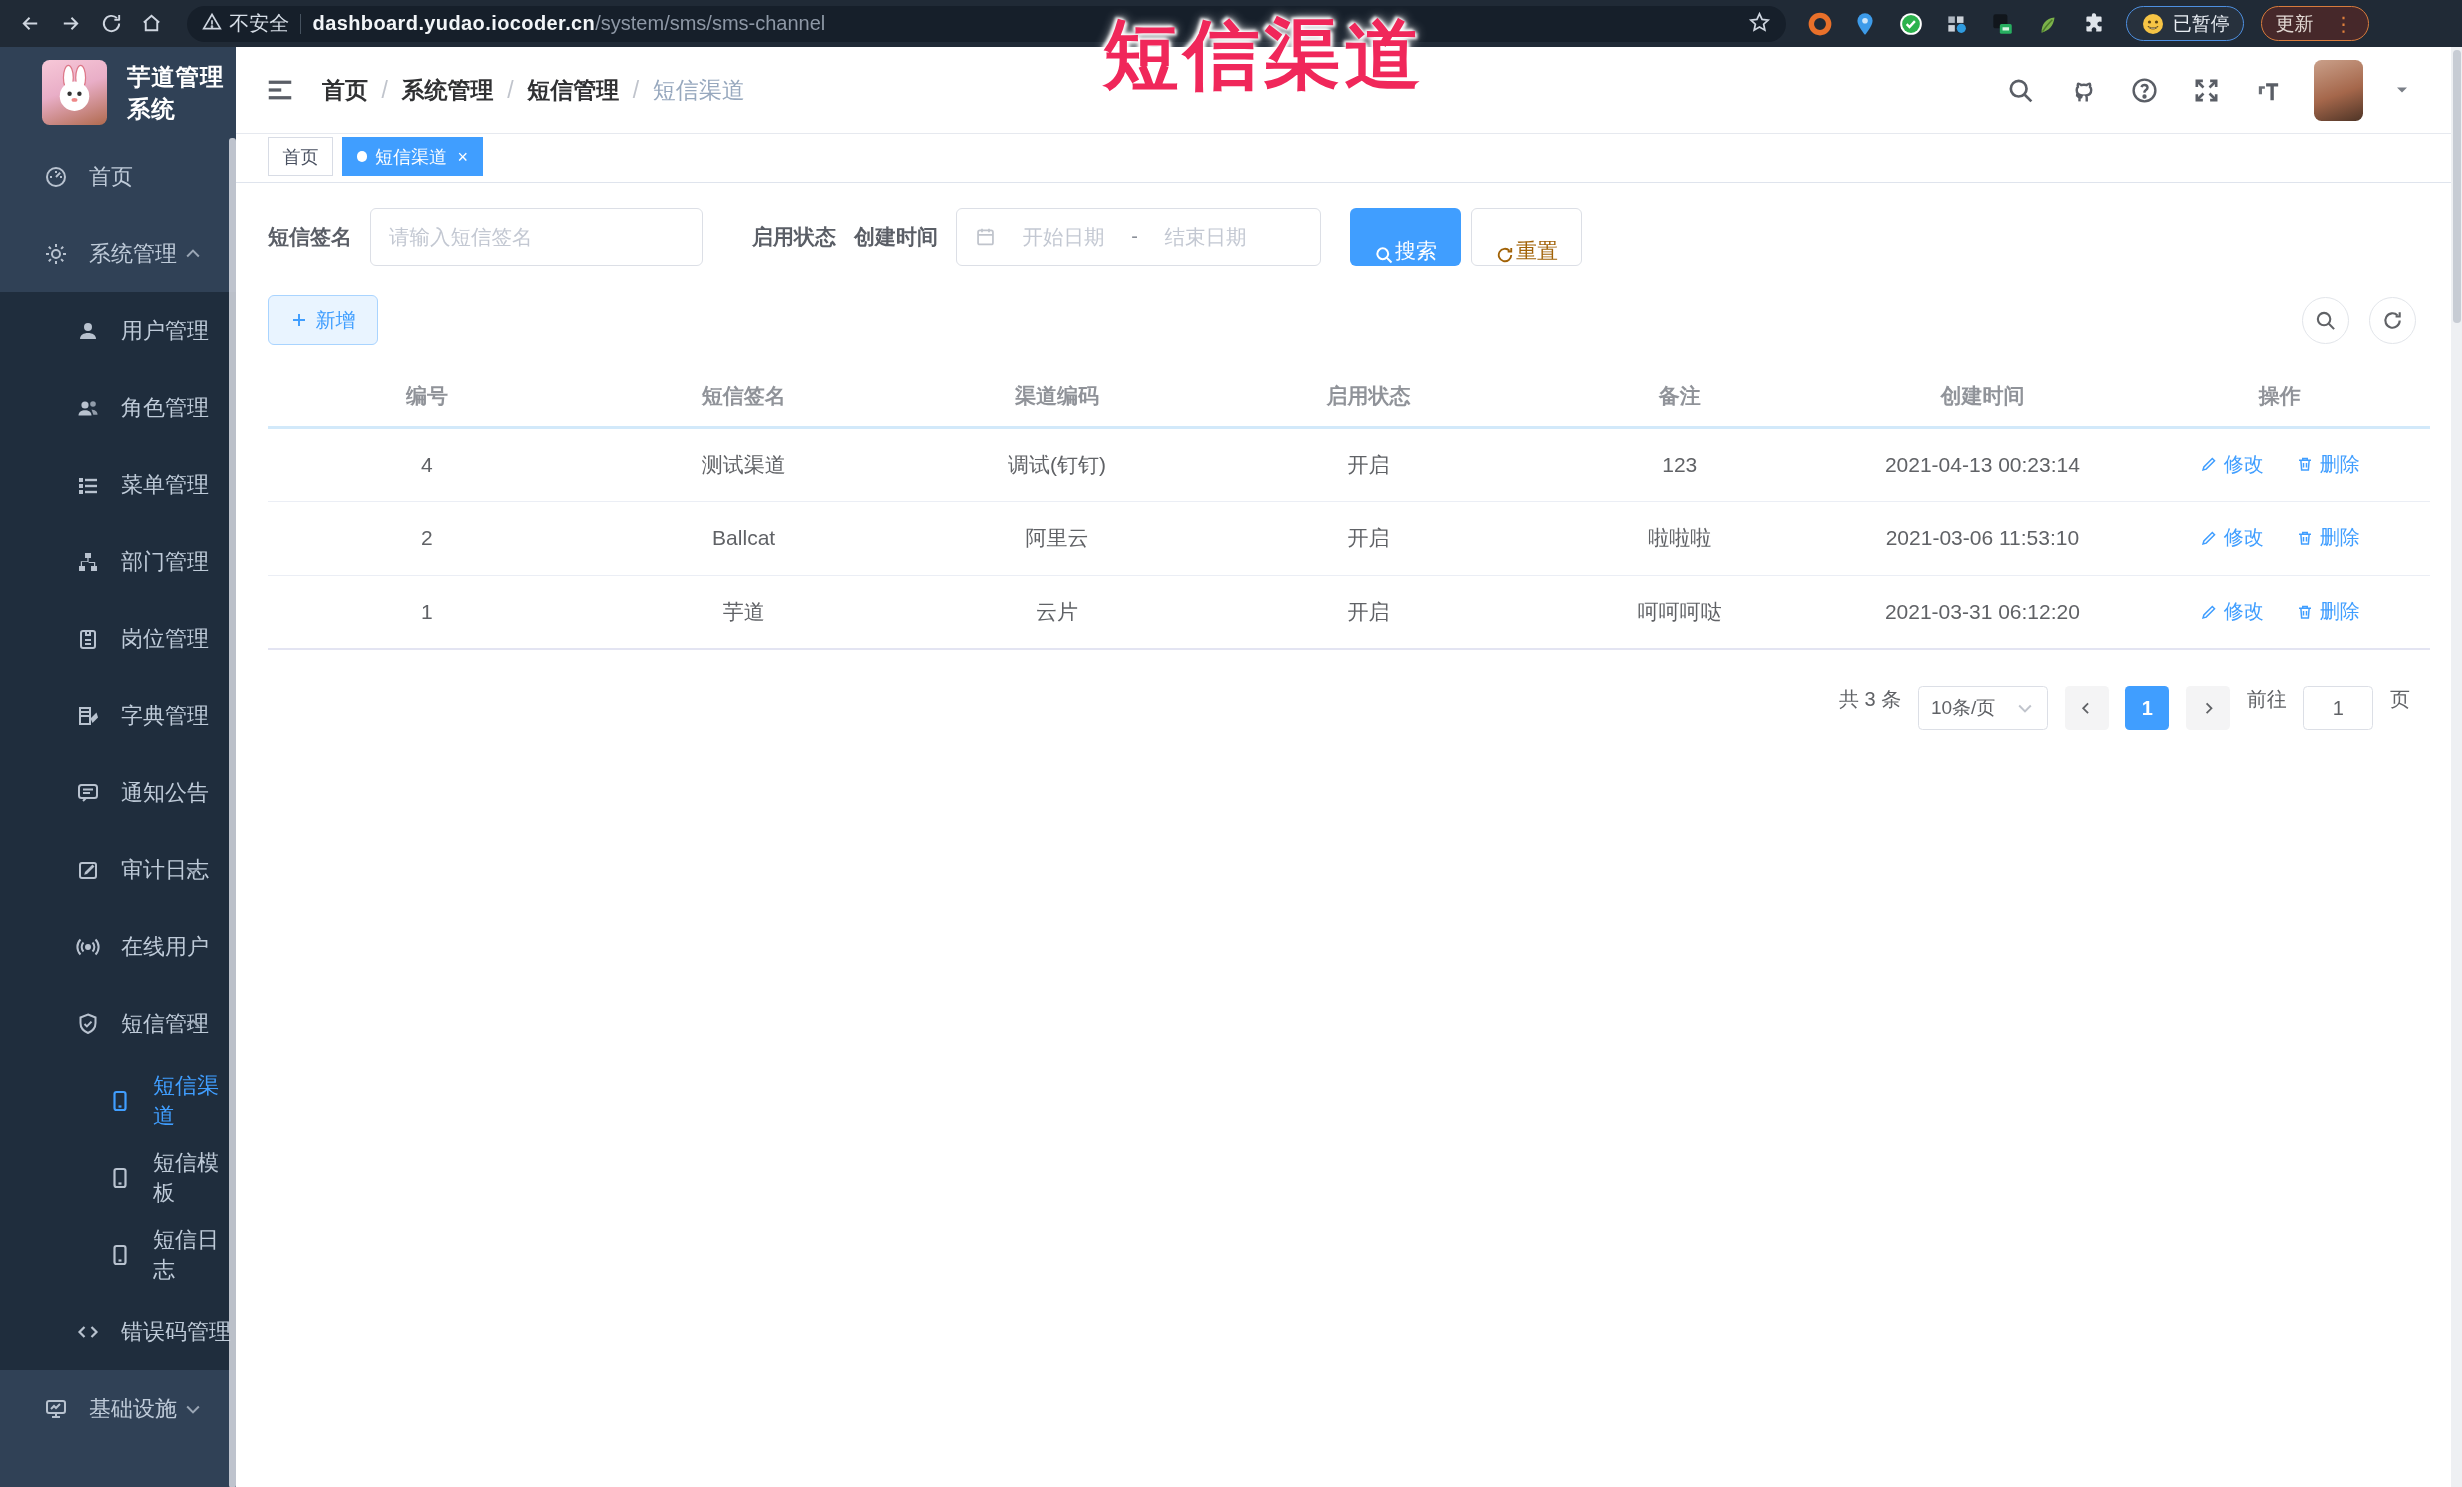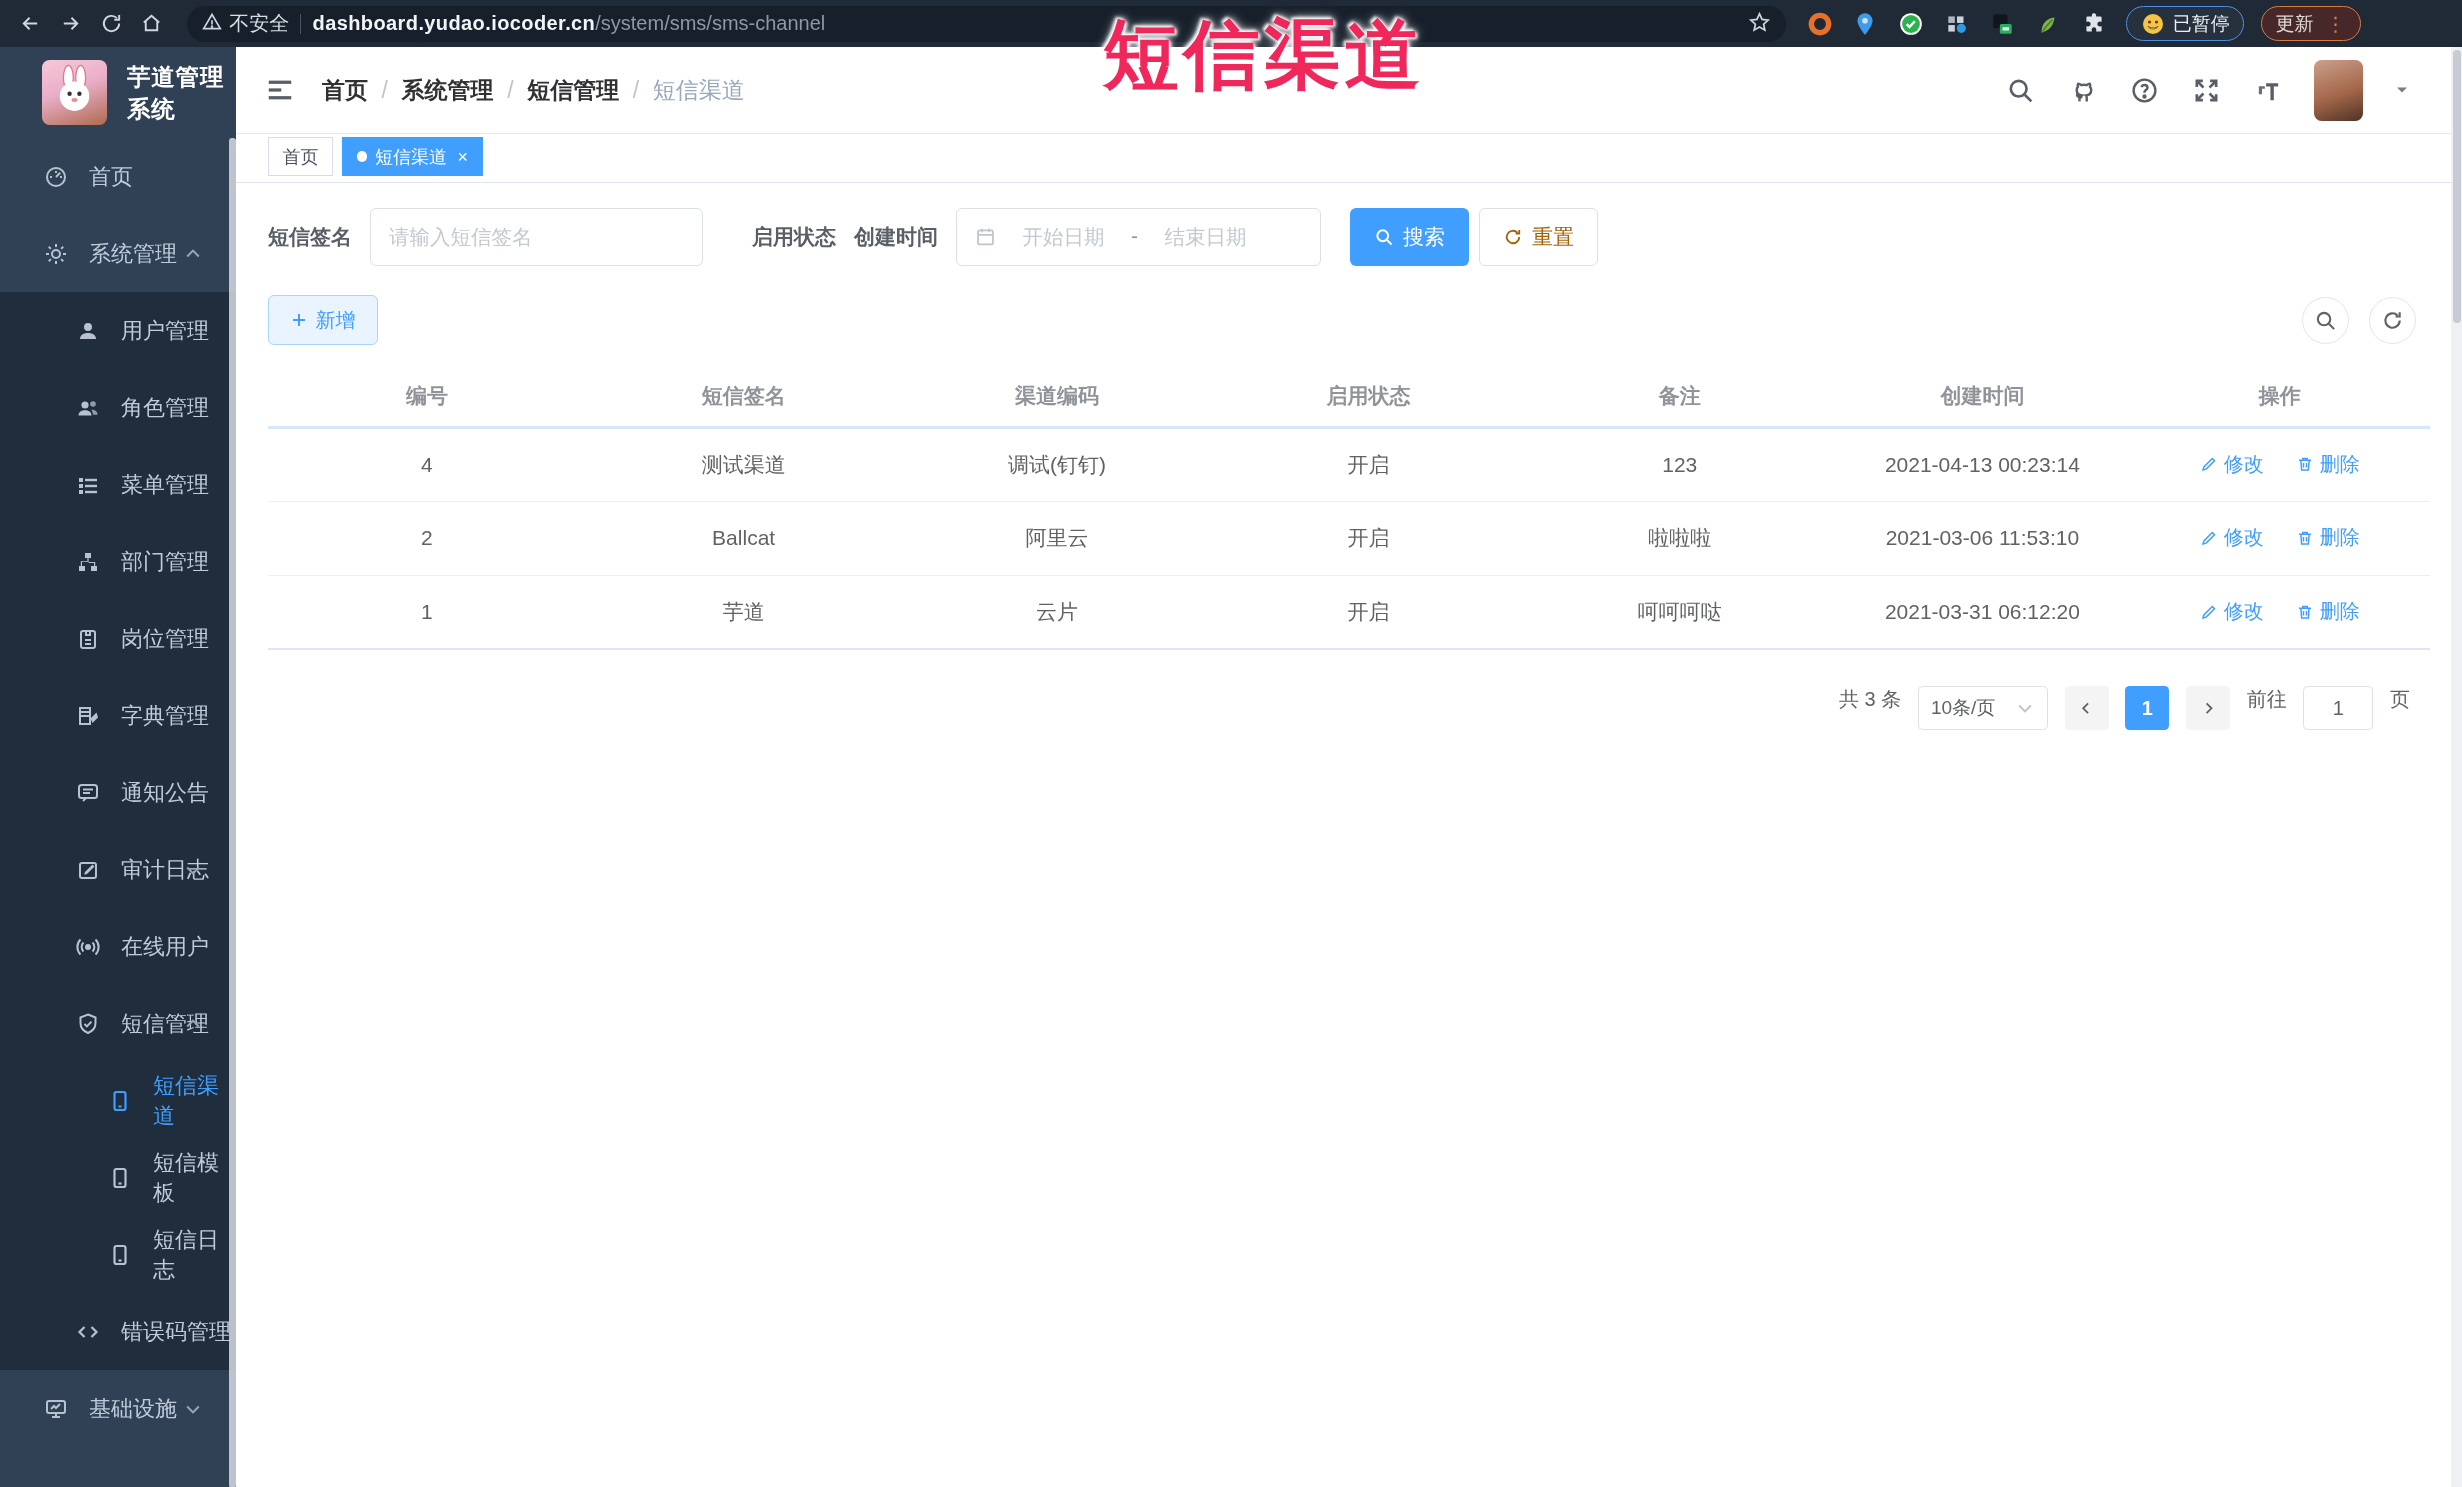--- a/index.html
+++ b/index.html
@@ -16,21 +16,21 @@
   .omnibox .divider { width:0.8px; height:20px; background:#46525f; margin-right:12px; }
   .omnibox .domain { font-size:20px; color:#f2f5f8; font-weight:700; letter-spacing:0.4px; }
   .omnibox .path { font-size:20px; color:#8d97a5;text-align:right; }
   .omnibox .spacer { flex:1; }
   .omnibox .star svg { width:23px; height:23px; color:#cfd6e0; }
   .ext-row { display:flex; align-items:center; gap:16.7px; margin-left:12px; flex:0 0 auto; }
   .ext { width:29px; height:29px; display:flex; align-items:center; justify-content:center; }
   .ext svg { width:26px; height:26px; }
   .pill { height:35px; border-radius:17.4px; display:flex; align-items:center; padding:0 13.6px; gap:7.6px; font-size:19px; flex:0 0 auto; }
   .pill-paused { border:1.5px solid #4d8fe0; color:#e8edf3; background:#27313d; margin-left:10.6px; }
-  .pill-update { border:1.5px solid #d77b3c; color:#e0d7d2; background:#46282a; margin-left:9px; gap:12px; }
+  .pill-update { border:1.5px solid #d77b3c; color:#e0d7d2; background:#46282a; margin-left:9px; gap:20px; }
   .pill-update .dots { color:#e0803c; font-size:20px; letter-spacing:0.8px; }
   .emoji-face { width:24px; height:24px; }
 
   
   .overlay-title { position:absolute; left:1103px; top:4.5px; font-size:76px; font-weight:700; letter-spacing:4.5px; color:#f0275a; z-index:60;
     text-shadow:0 0 2.3px #fff, 0 0 6px #fff, 0 0 12px rgba(255,255,255,.95), 2.3px 2.3px 3px rgba(255,255,255,.85), -2.3px -2.3px 3px rgba(255,255,255,.85); }
 
   
   .app { flex:1; display:flex; min-height:0; }
 
@@ -90,21 +90,21 @@
   .w-sign { width:333px; margin-right:49px; }
   .w-select { width:297px; margin-right:49px; justify-content:space-between; cursor:pointer; }
   .sel-ph { font-size:20.5px; color:#c3c8d2; }
   .sel-caret { width:20px; height:20px; color:#c0c4cc; }
   .sel-caret svg { width:20px; height:20px; }
   .w-date { width:365px; margin-right:29px; gap:10.6px; }
   .date-ic { width:21px; height:21px; color:#c0c4cc; flex:0 0 auto; }
   .date-ic svg { width:21px; height:21px; }
   .w-date input { width:114px; text-align:center; }
   .date-sep { color:#8a8f98; font-size:20px; }
-  .btn { height:58px; border-radius:6px; display:inline-flex; align-items:center; justify-content:center; gap:9px; font-size:21px; cursor:pointer; border:1.5px solid transparent; white-space:nowrap; }
+  .btn { height:58px; border-radius:6px; display:inline-flex; align-items:flex-end; justify-content:center; gap:1px; font-size:21px; cursor:pointer; border:1.5px solid transparent; white-space:nowrap; }
   .btn svg { width:20px; height:20px; }
   .btn-primary { background:#409eff; color:#fff; padding:0 23px; }
   .btn-plain { background:#fff; color:#a16207; border-color:#dcdfe6; padding:0 23px; margin-left:10px; }
   .toolbar-row { margin-top:29px; display:flex; align-items:center; justify-content:space-between; }
   .btn-add { height:50px; background:#e9f4ff; border:1.5px solid #a9d4ff; color:#409eff; border-radius:6px; font-size:20px; padding:0 21px; display:inline-flex; align-items:center; gap:7.6px; cursor:pointer; }
   .btn-add svg { width:18px; height:18px; }
   .mini-btns { display:flex; align-items:center; gap:20px; padding-right:13.6px; }
   .mini { width:47px; height:47px; border-radius:50%; border:1.5px solid #e2e5ea; display:flex; align-items:center; justify-content:center; color:#606266; cursor:pointer; background:#fff; }
   .mini svg { width:23px; height:23px; }
 

